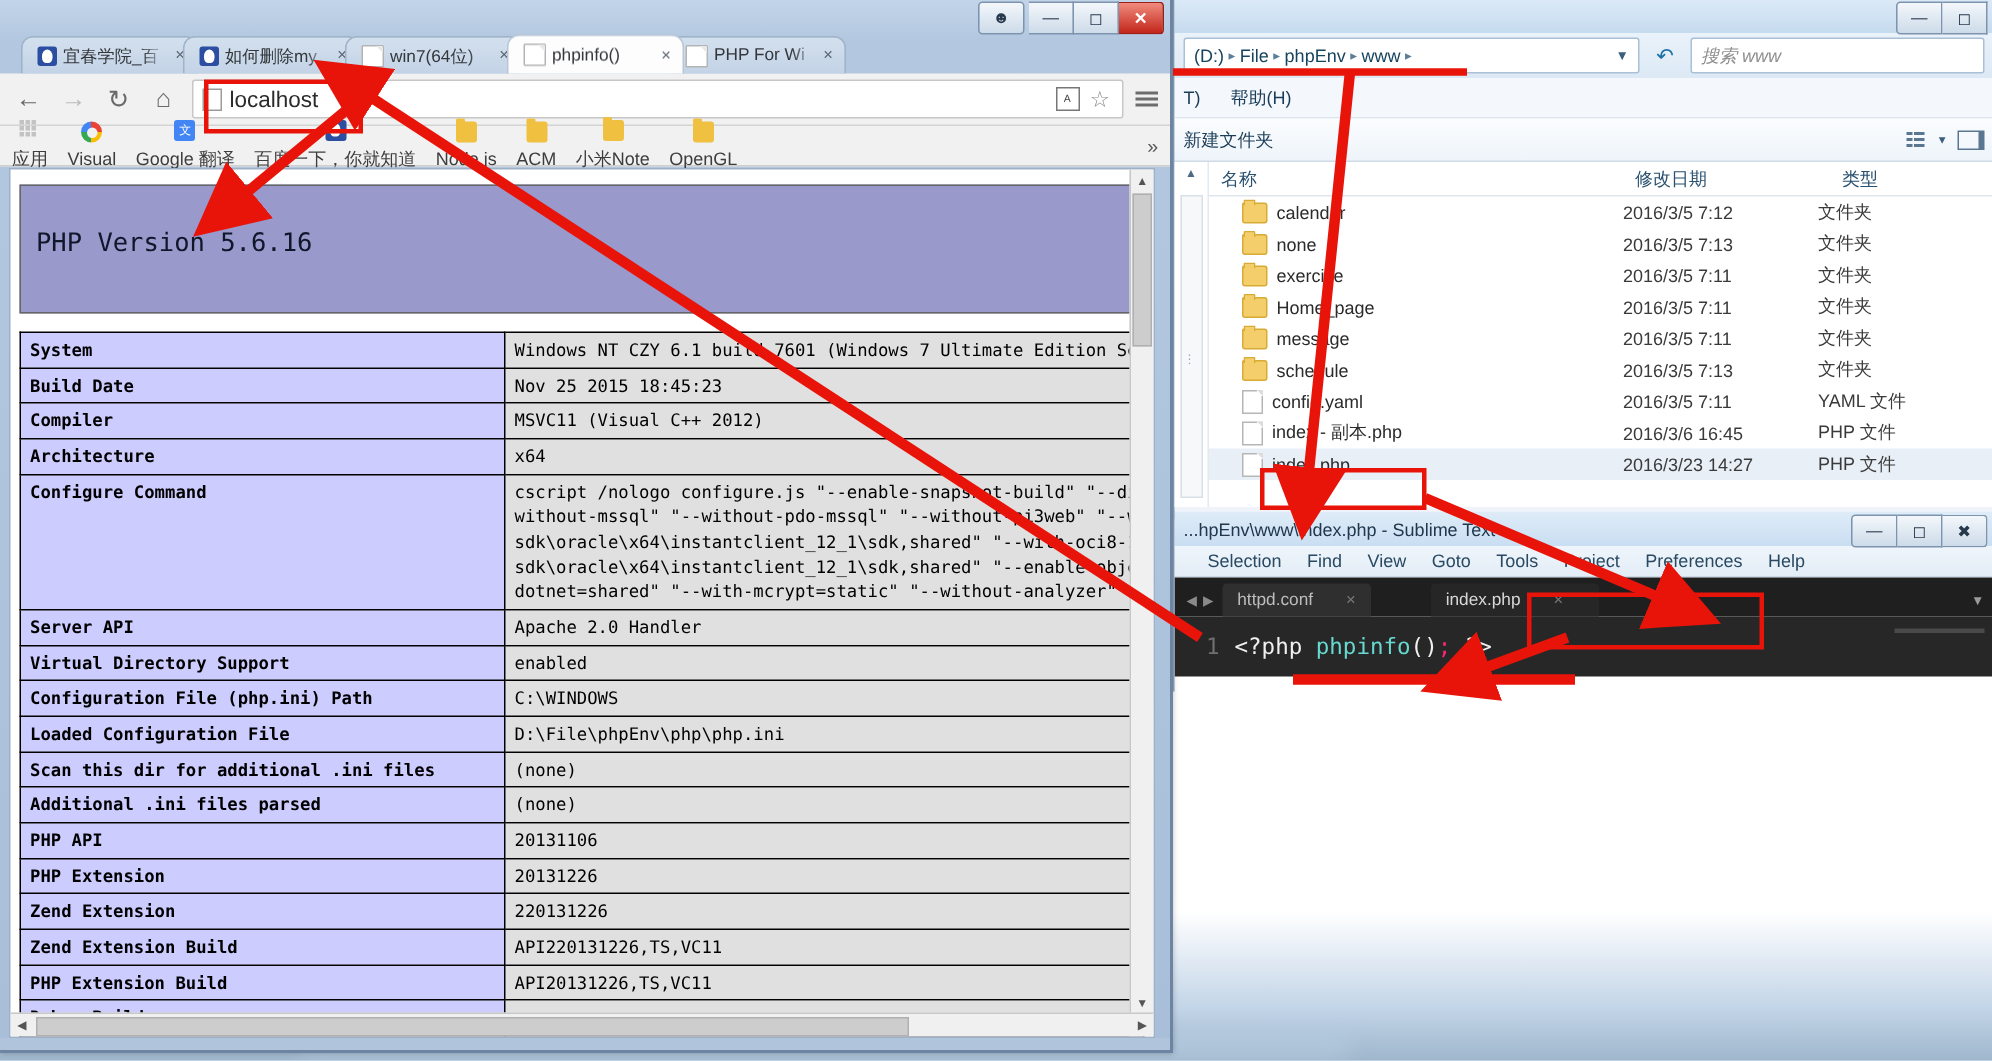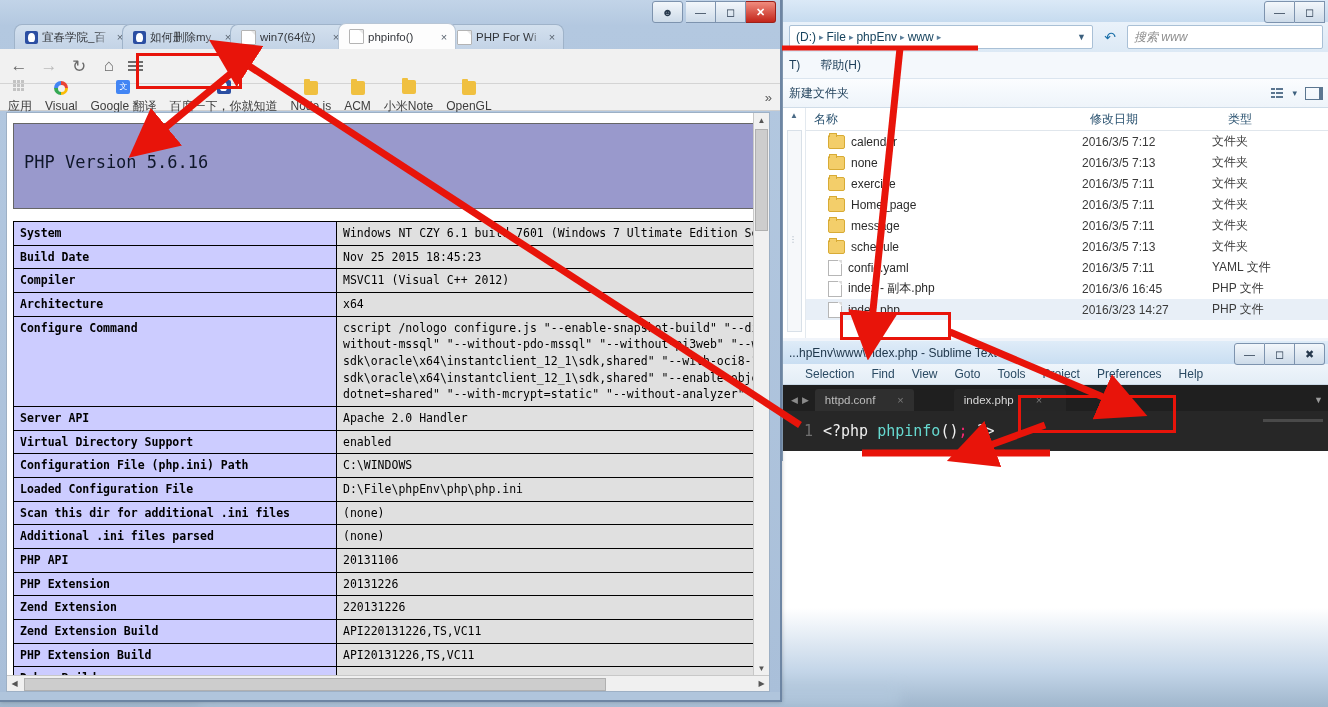--- a/index.html
+++ b/index.html
@@ -228,20 +228,28 @@
       <span class="tlabel">PHP For Wi</span>
       <span class="tclose">×</span>
     </div>
   </div>
 
   <div class="toolbar">
     <div class="navbtn">←</div>
     <div class="navbtn dim">→</div>
     <div class="navbtn">↻</div>
     <div class="navbtn">⌂</div>
+    <div class="omnibox">
+      <span class="omni-ico"></span>
+      <span class="omni-text">localhost</span>
+      <span class="omni-right">
+        <span class="tr-ico">A</span>
+        <span class="star">☆</span>
+      </span>
+    </div>
     <div class="hamb">
         <i></i>
         <i></i>
         <i></i>
       </div>
   </div>
 
   <div class="bookmarks">
     <div class="bm">
       <span class="bi grid-ico">

